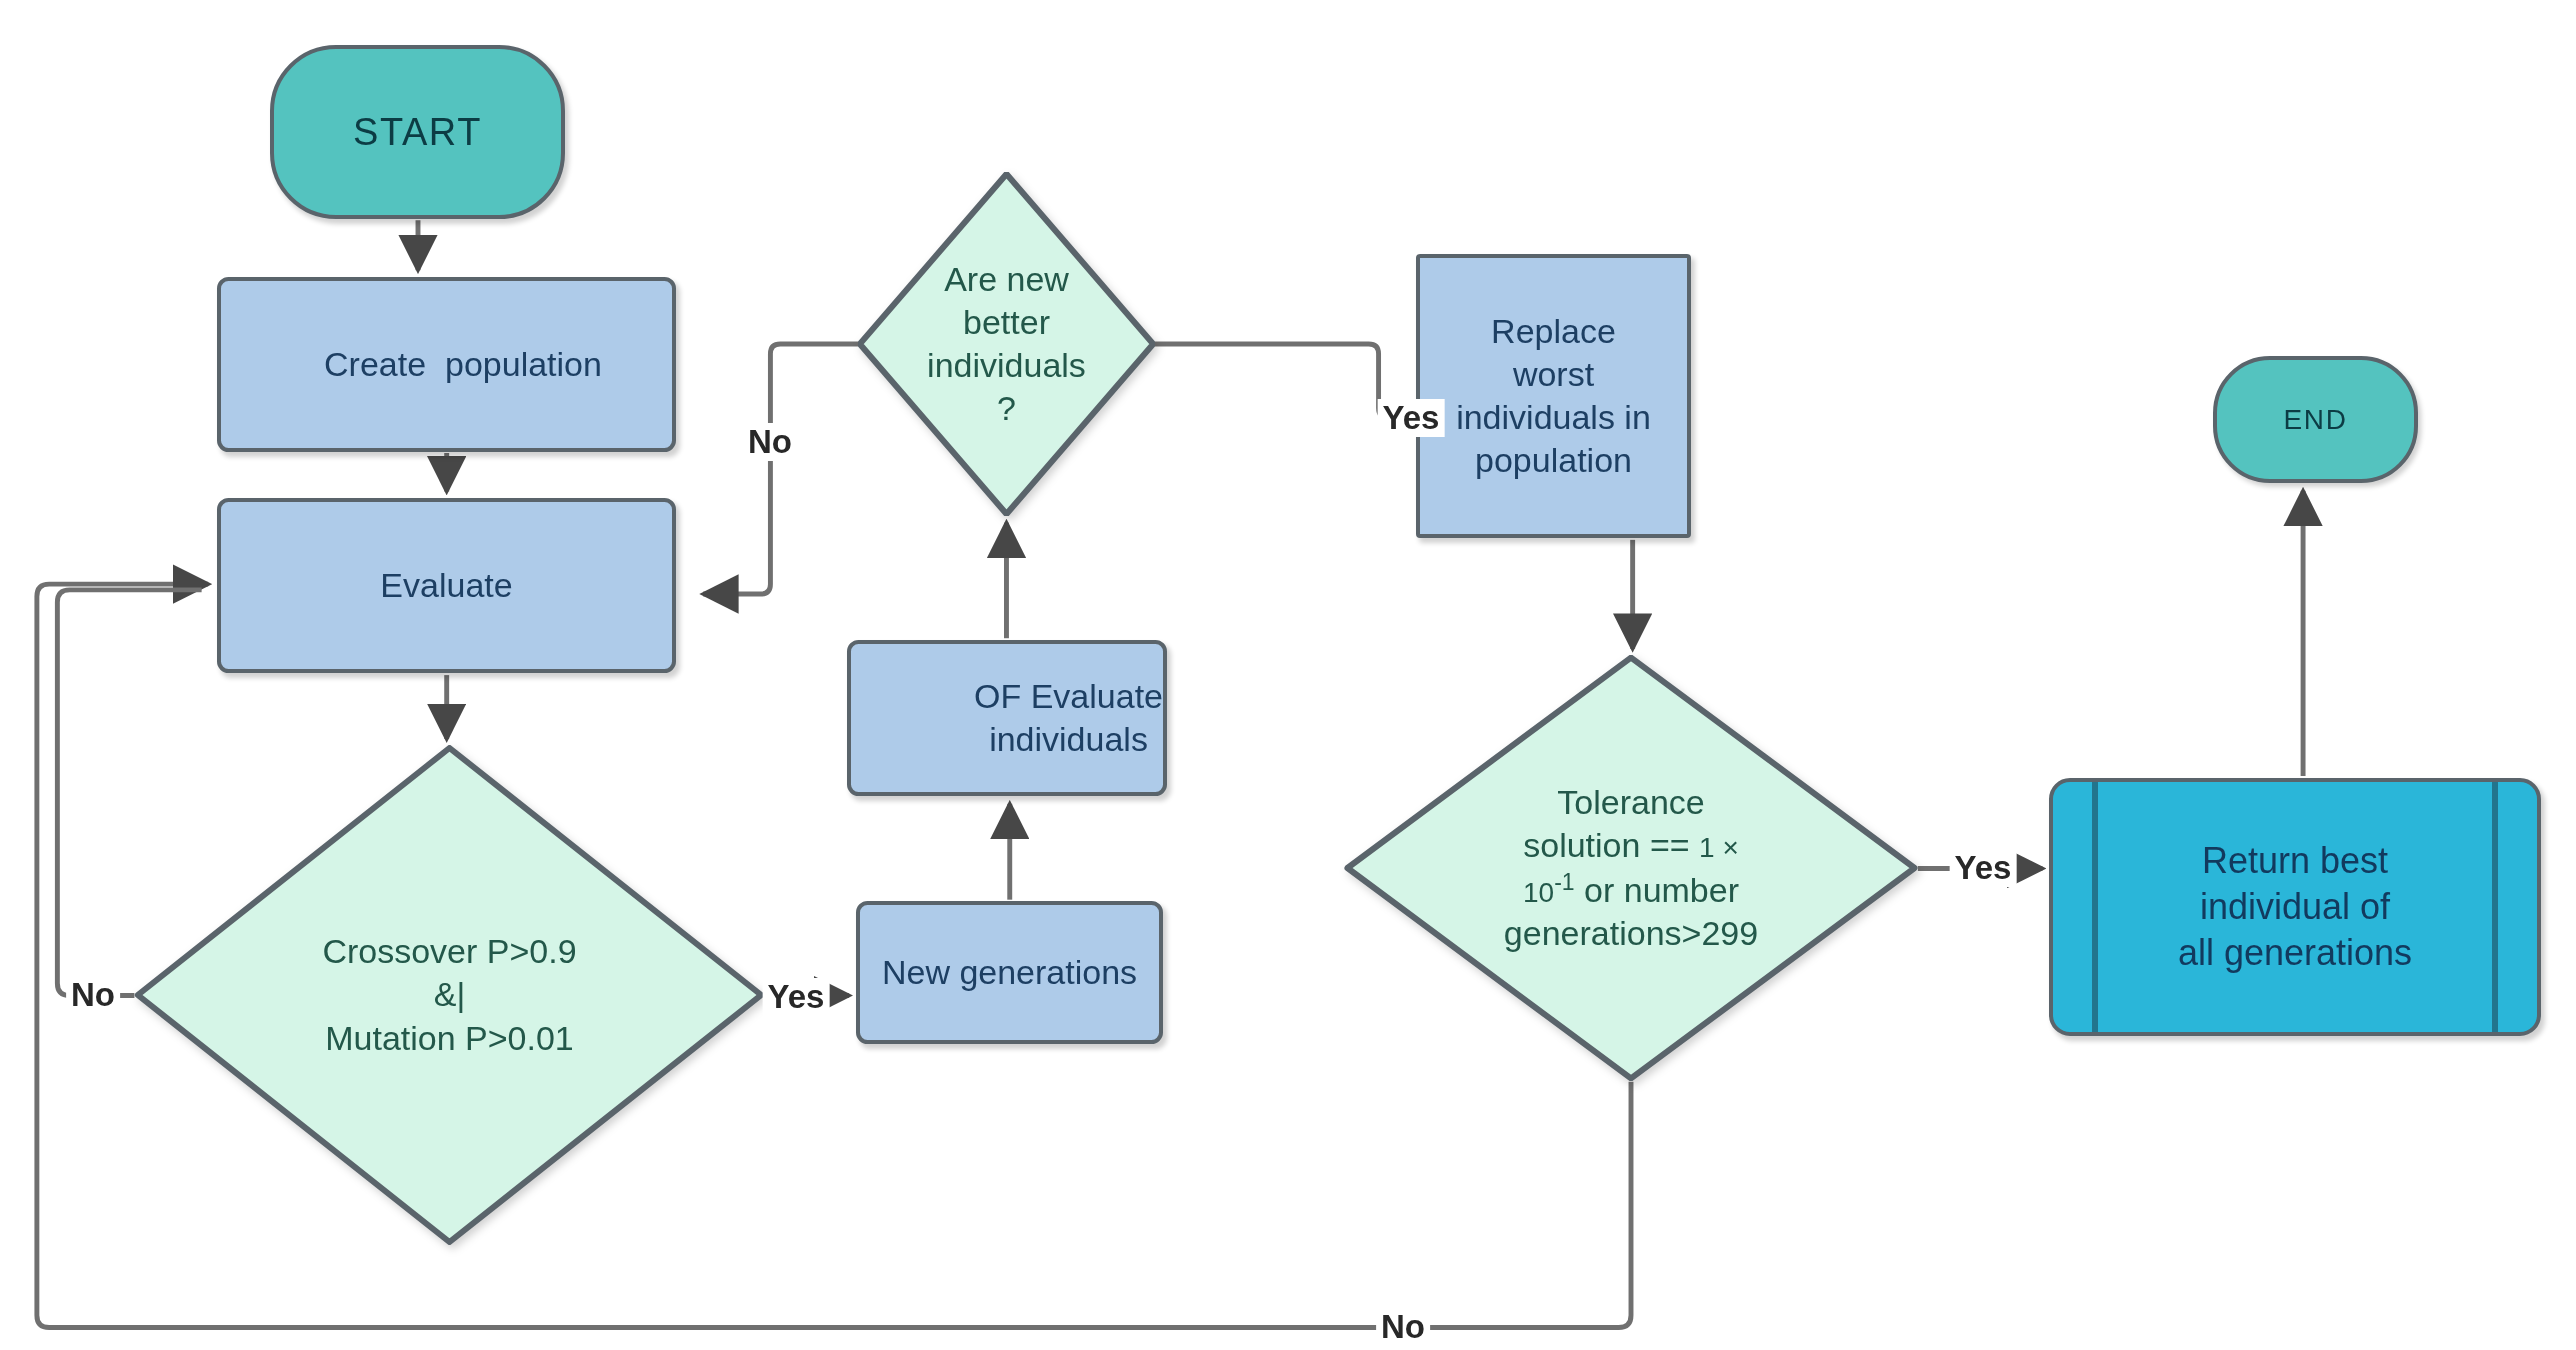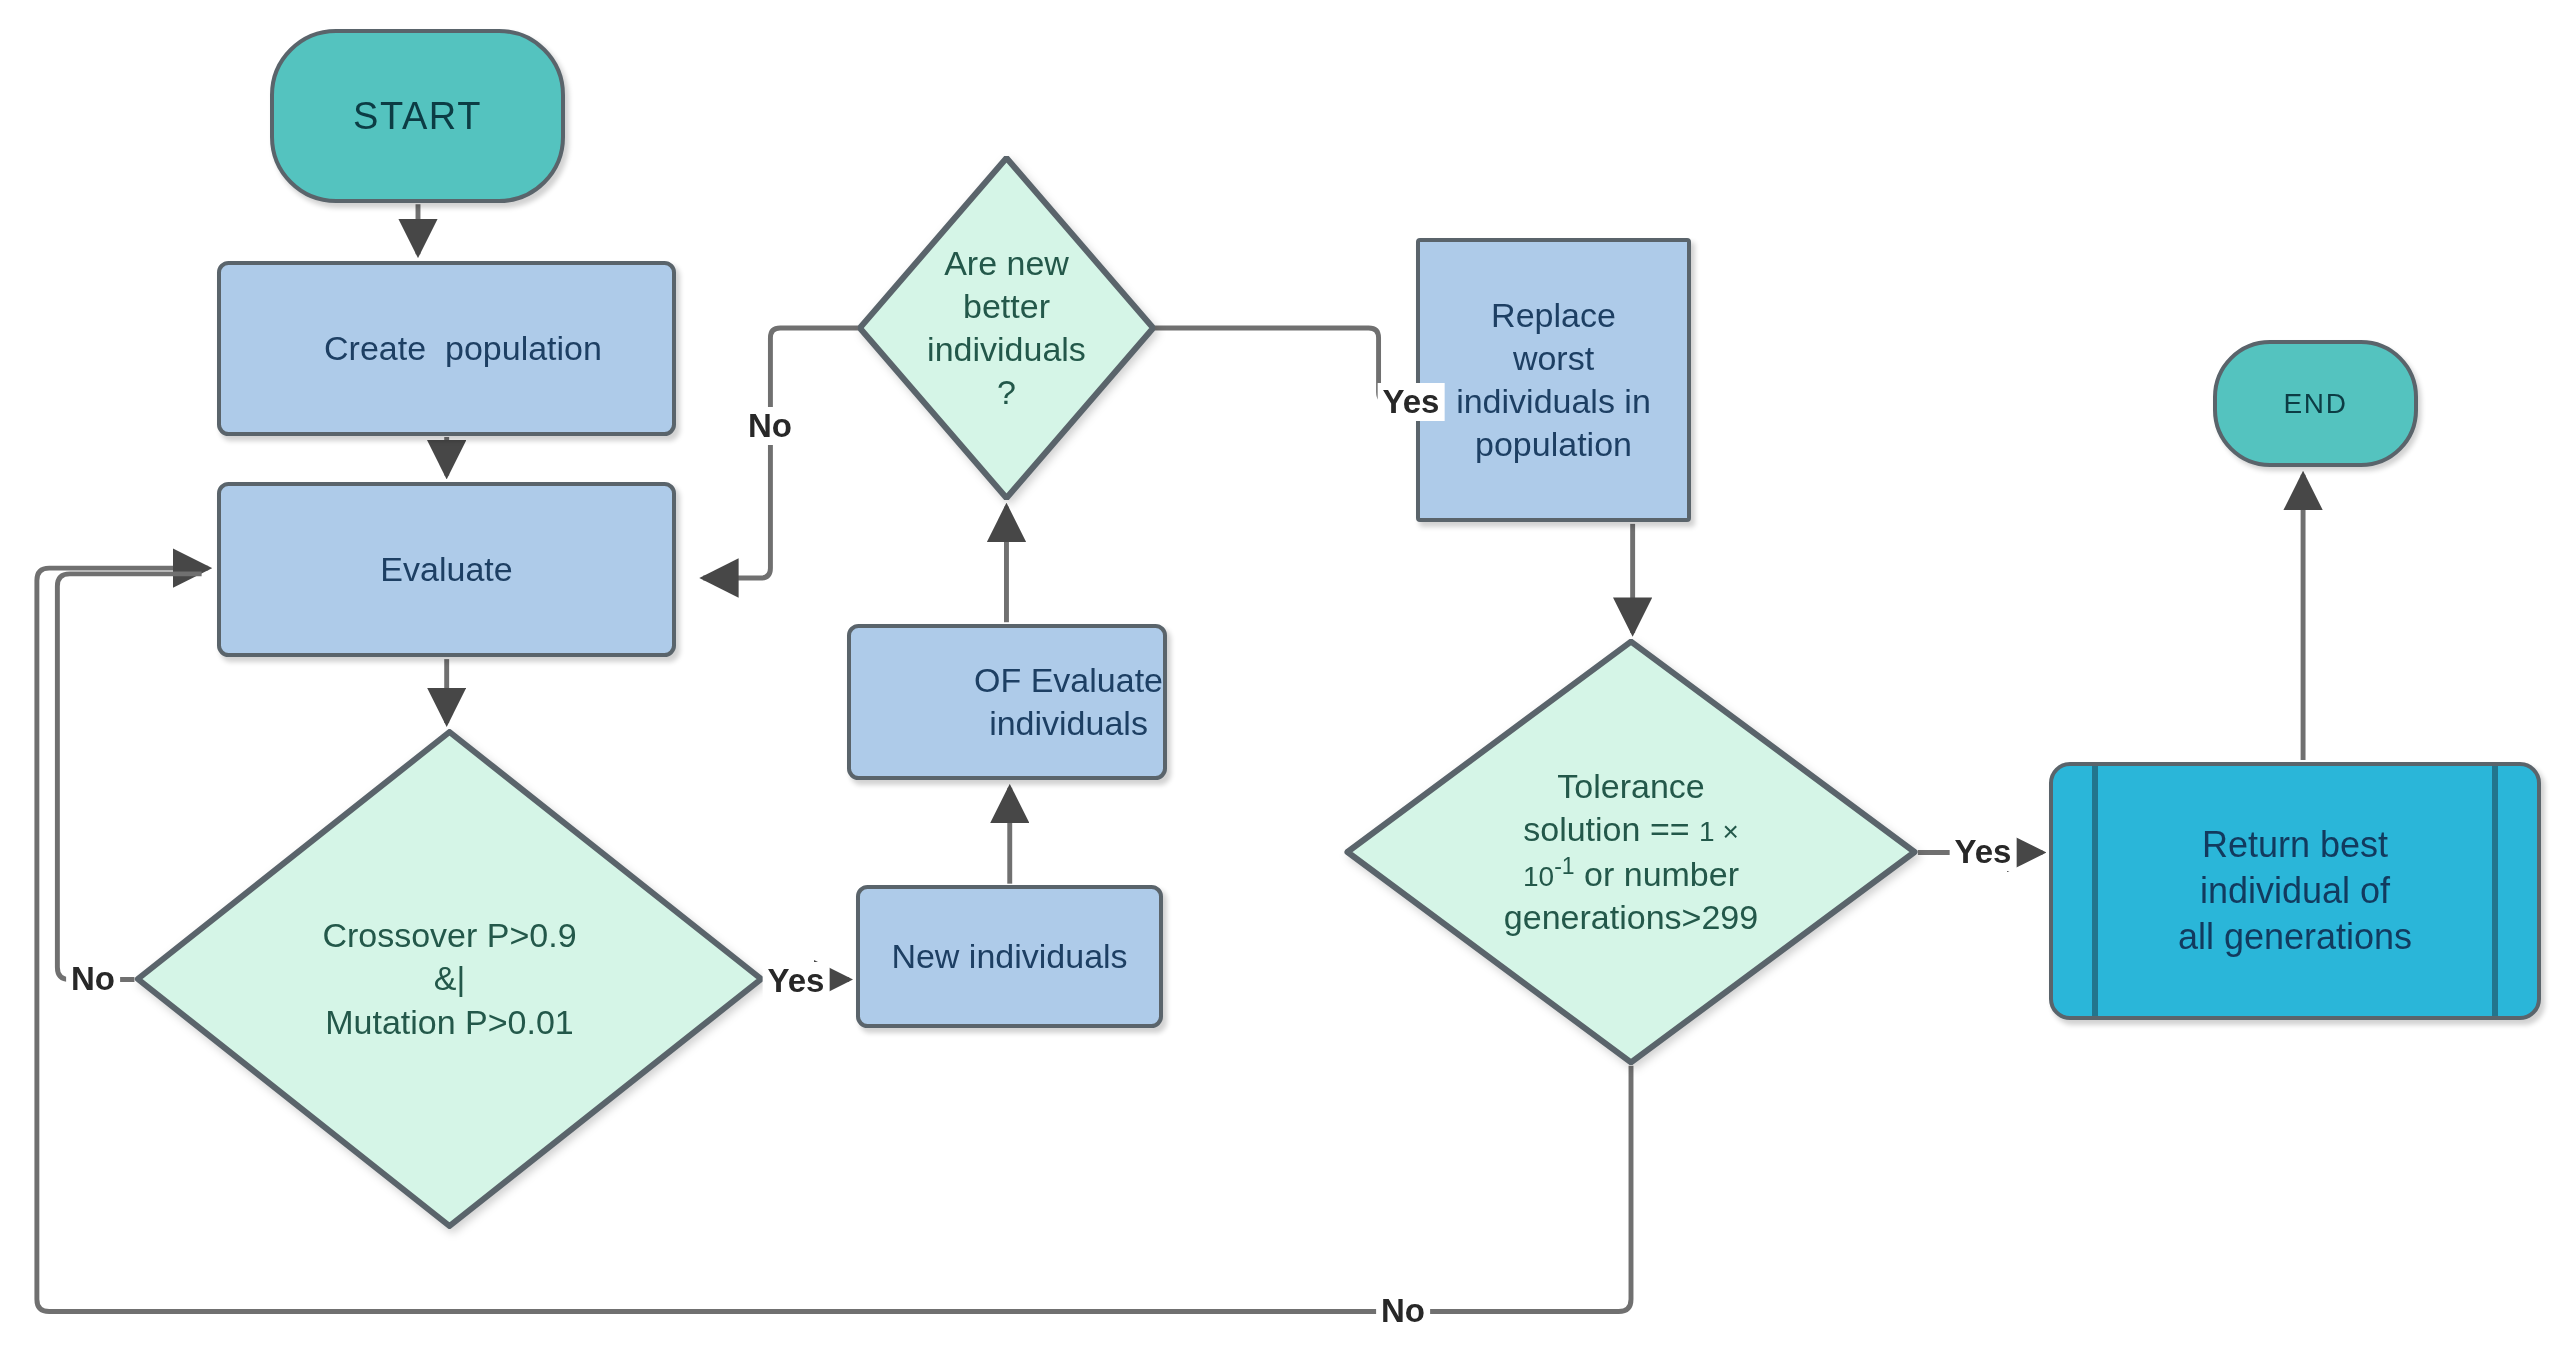--- a/index.html
+++ b/index.html
@@ -7,20 +7,21 @@
     padding: 0;
     background: #ffffff;
     font-family: "Liberation Sans", "DejaVu Sans", sans-serif;
   }
   #canvas {
     position: relative;
     width: 2576px;
     height: 1327px;
     background: #ffffff;
     overflow: hidden;
+    margin-top: 16px;
   }
   #connector-layer {
     position: absolute;
     left: 0; top: 0;
     width: 2576px;
     height: 1351px;
   }
   #connector-layer path {
     fill: none;
     stroke: var(--line, #707070);
@@ -150,21 +151,21 @@
   <div class="node decision" style="left:134px; top:729px; width:631px; height:500px;">
     <svg class="diamond-shape" viewBox="0 0 100 100" preserveAspectRatio="none">
       <polygon points="50,0.6 99.4,50 50,99.4 0.6,50"></polygon>
     </svg>
     <span class="node-label">Crossover P&gt;0.9
 &amp;|
 Mutation P&gt;0.01</span>
   </div>
 
   <div class="node process" style="left:856px; top:885px; width:307px; height:143px;">
-    <span class="node-label">New individuals</span>
+    <span class="node-label">New generations</span>
   </div>
 
   <div class="node process" style="left:847px; top:624px; width:320px; height:156px;justify-content:flex-end;">
     <span class="node-label">OF Evaluate
 individuals</span>
   </div>
 
   <div class="node decision" style="left:858px; top:156px; width:297px; height:344px;">
     <svg class="diamond-shape" viewBox="0 0 100 100" preserveAspectRatio="none">
       <polygon points="50,0.6 99.4,50 50,99.4 0.6,50"></polygon>

